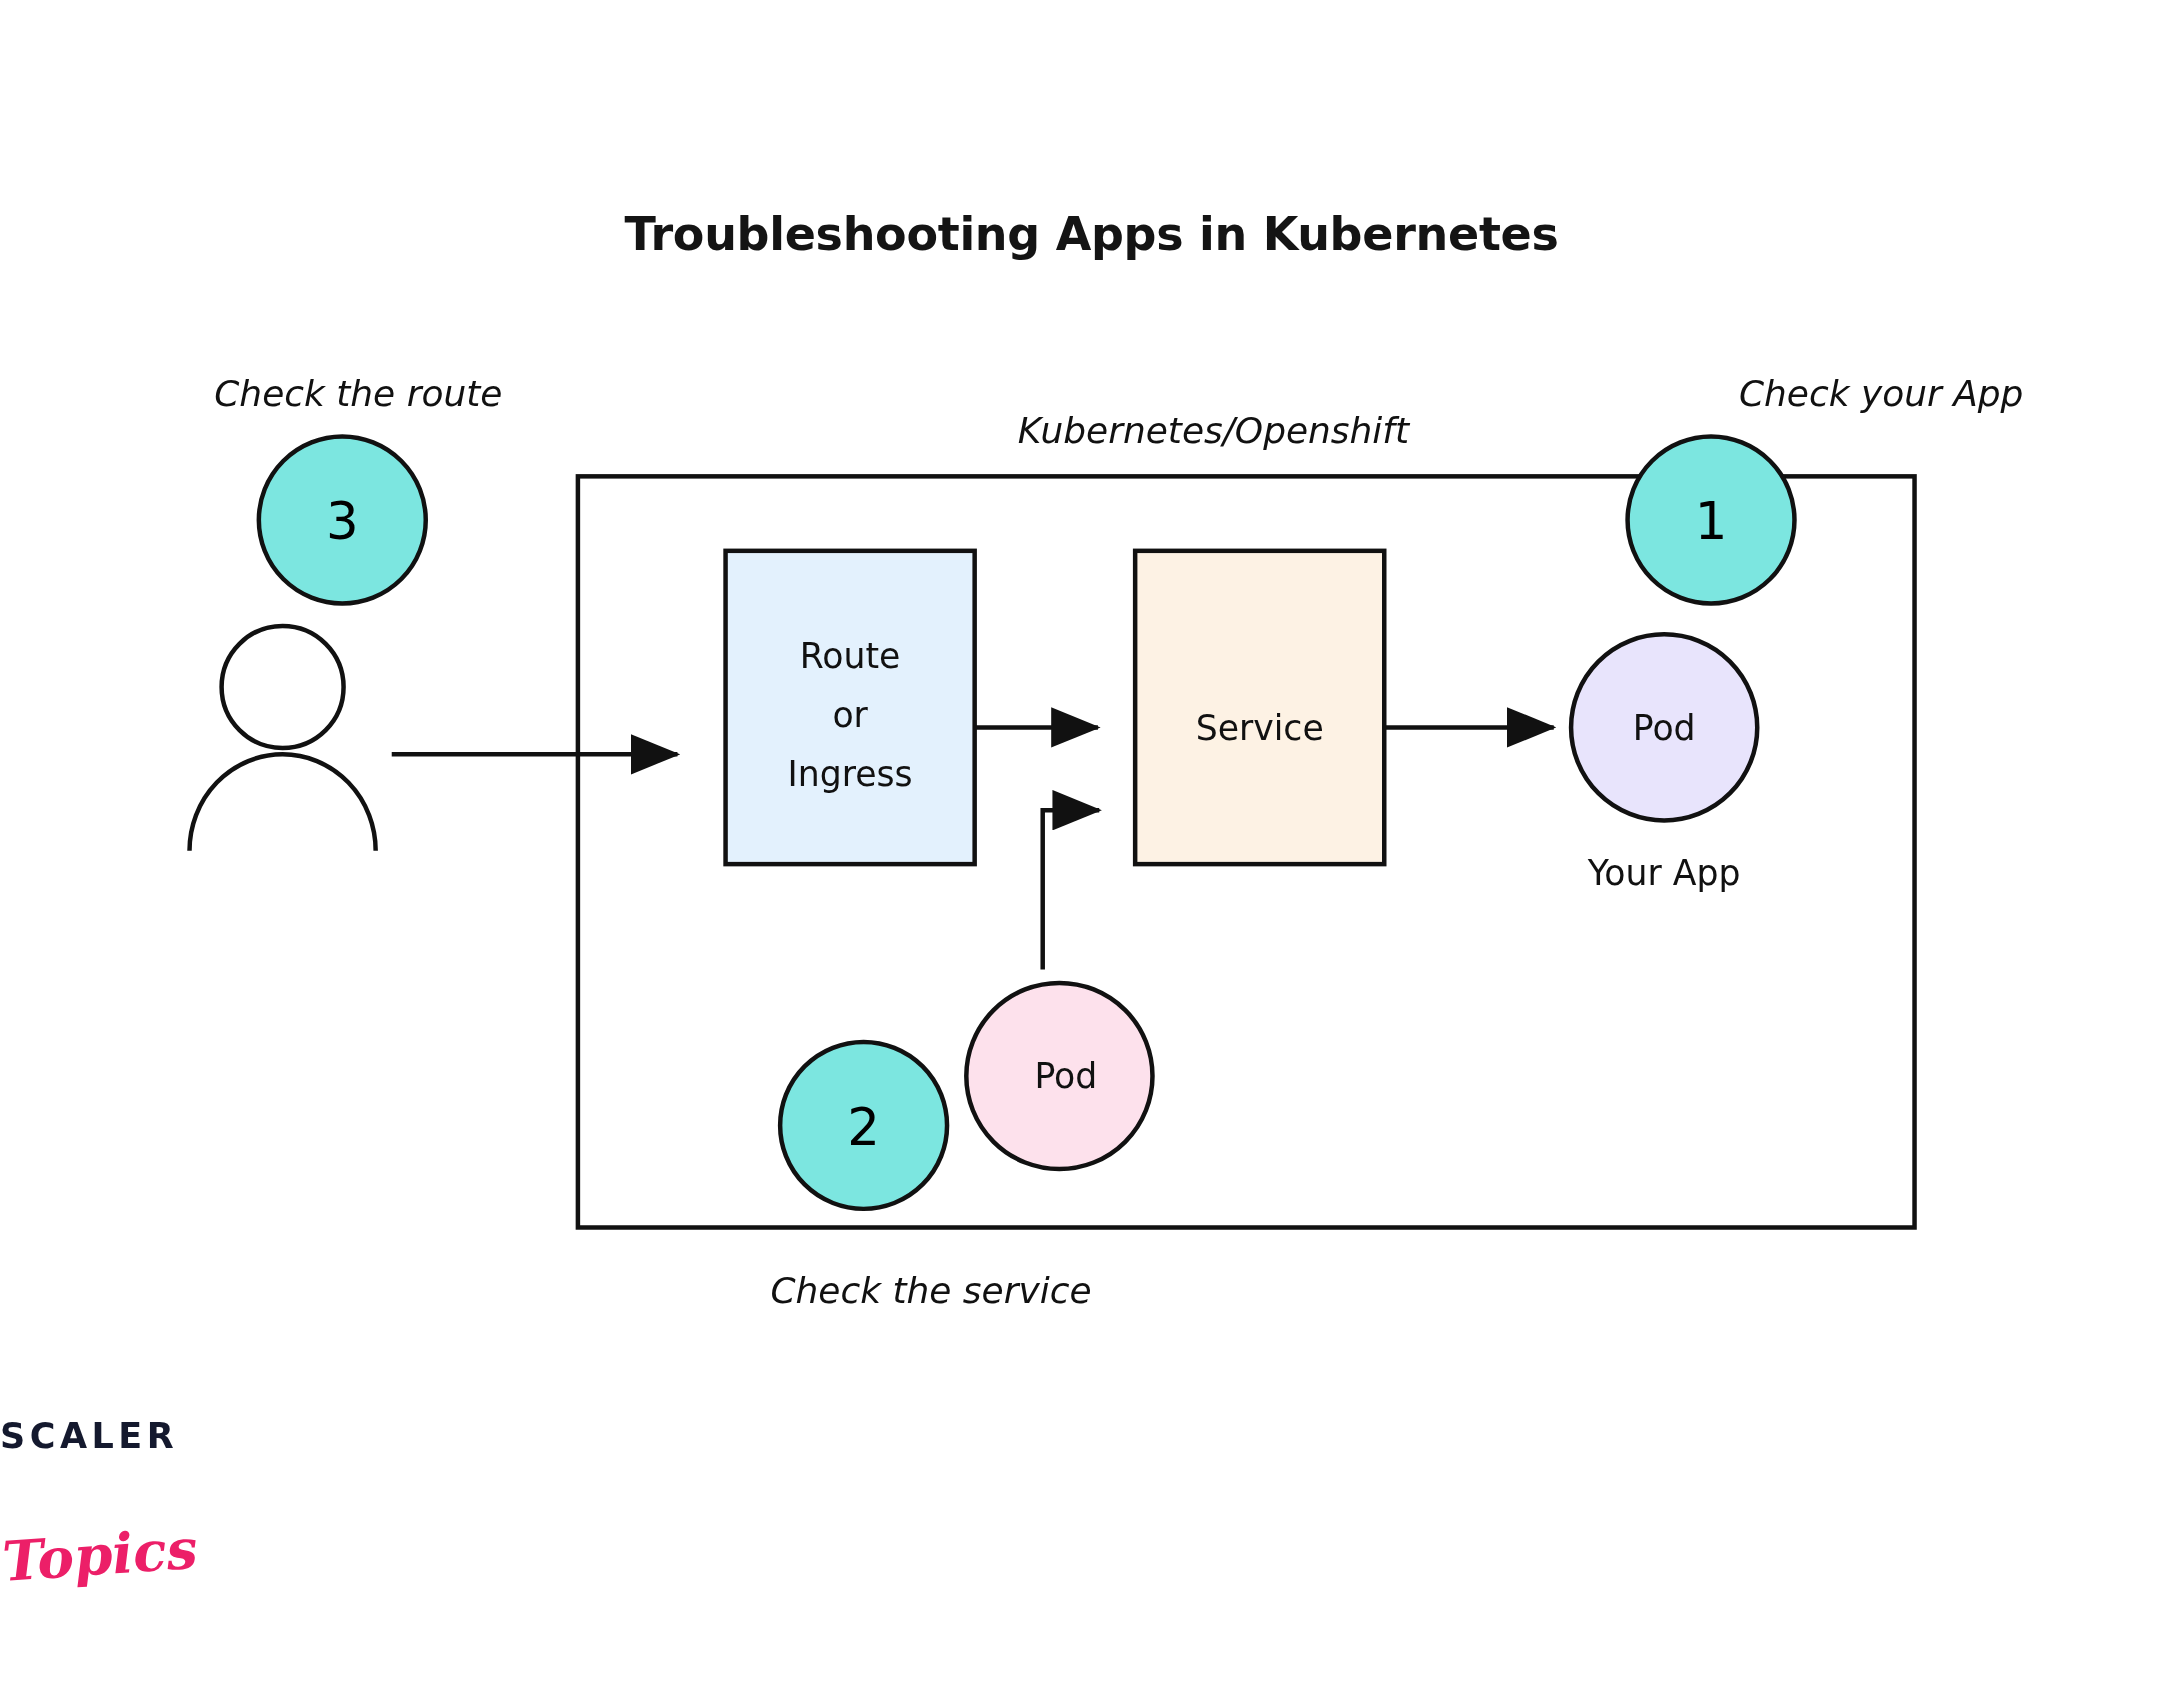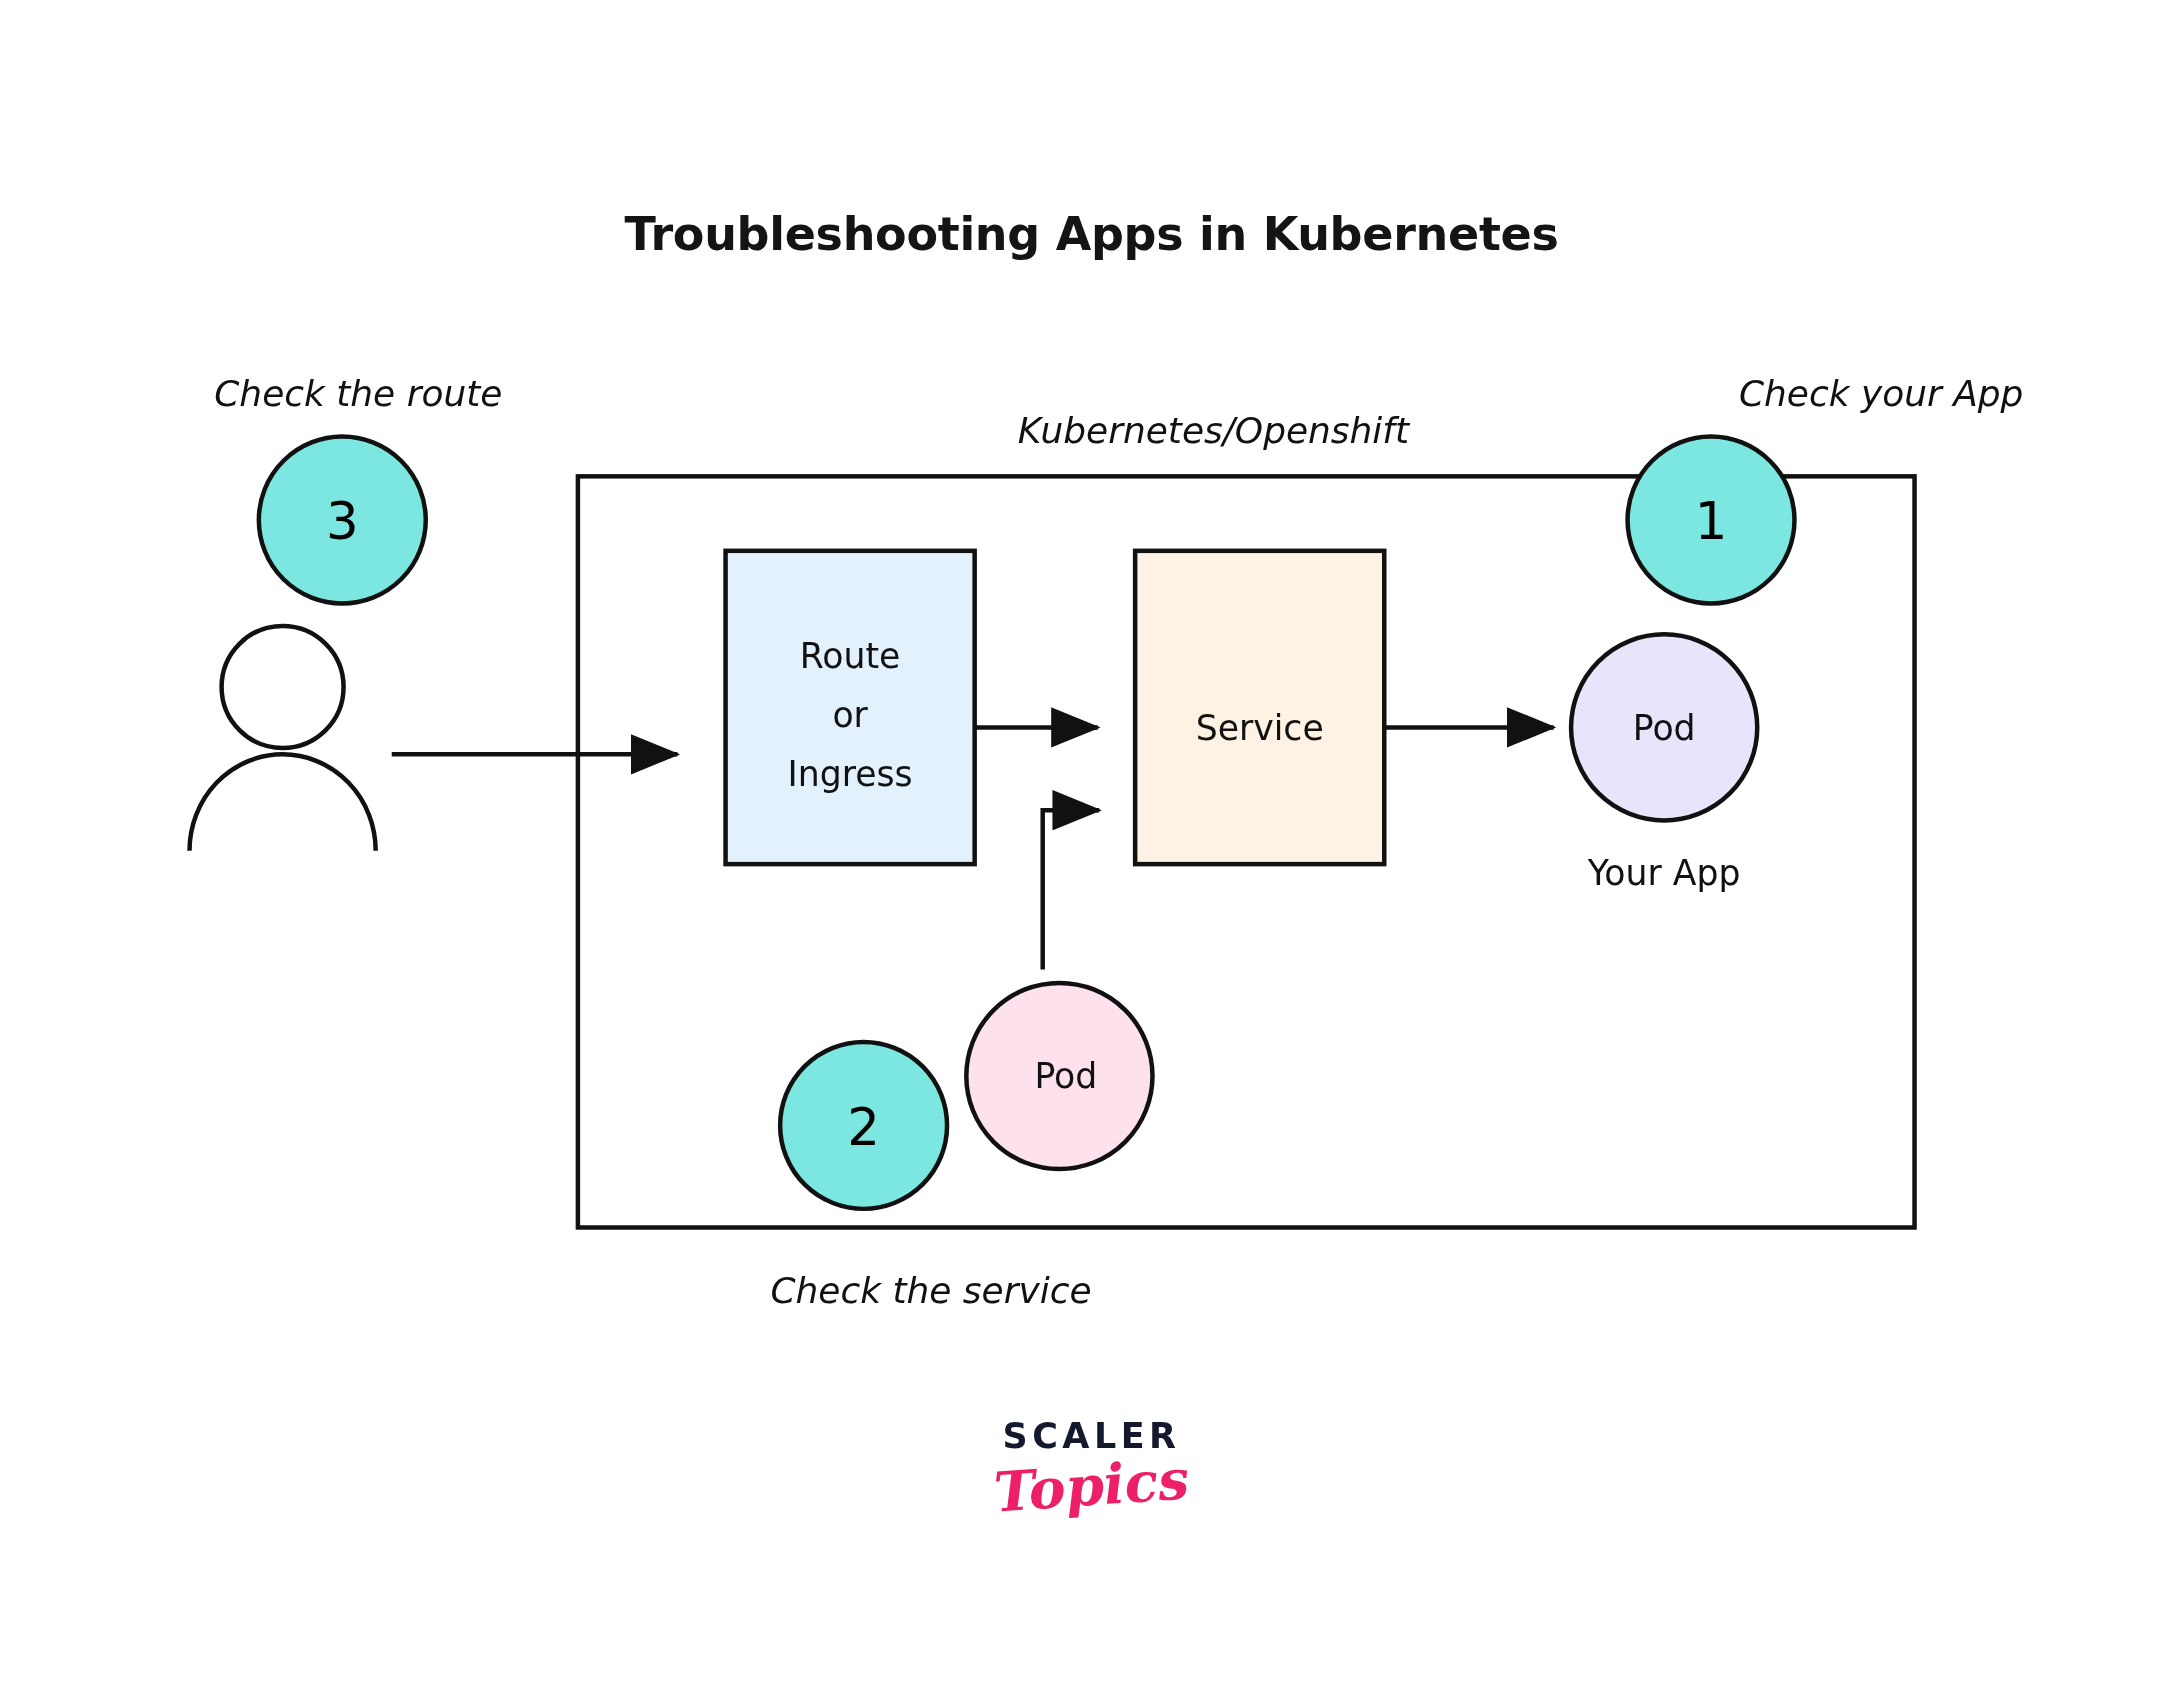--- a/index.html
+++ b/index.html
@@ -53,21 +53,20 @@
   .step-num {
     font-family: "DejaVu Sans", sans-serif;
     font-size: 80px;
     fill: #000000;
   }
   .logo-wrap {
     position: absolute;
     left: 0;
     top: 1419px;
     width: 2183px;
-    text-align: center;
   }
   .logo-scaler {
     font-family: "DejaVu Sans", sans-serif;
     font-weight: bold;
     font-size: 35px;
     letter-spacing: 4.5px;
     color: #14192e;
     line-height: 1;
     display: block;
   }

